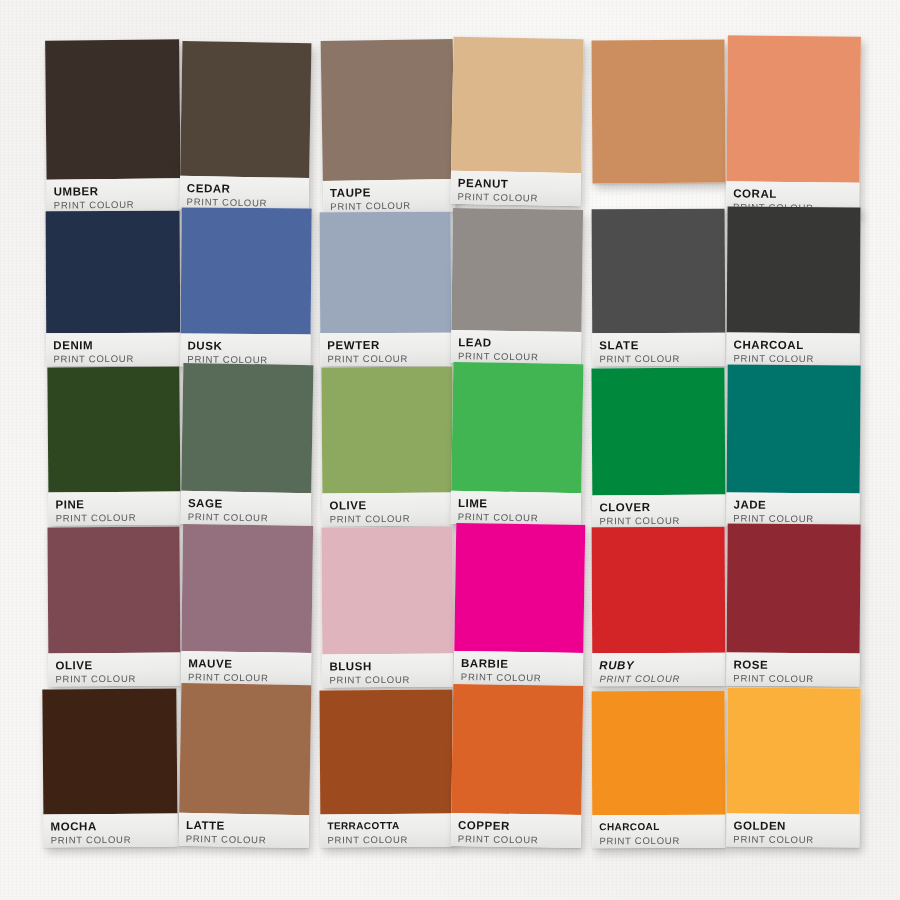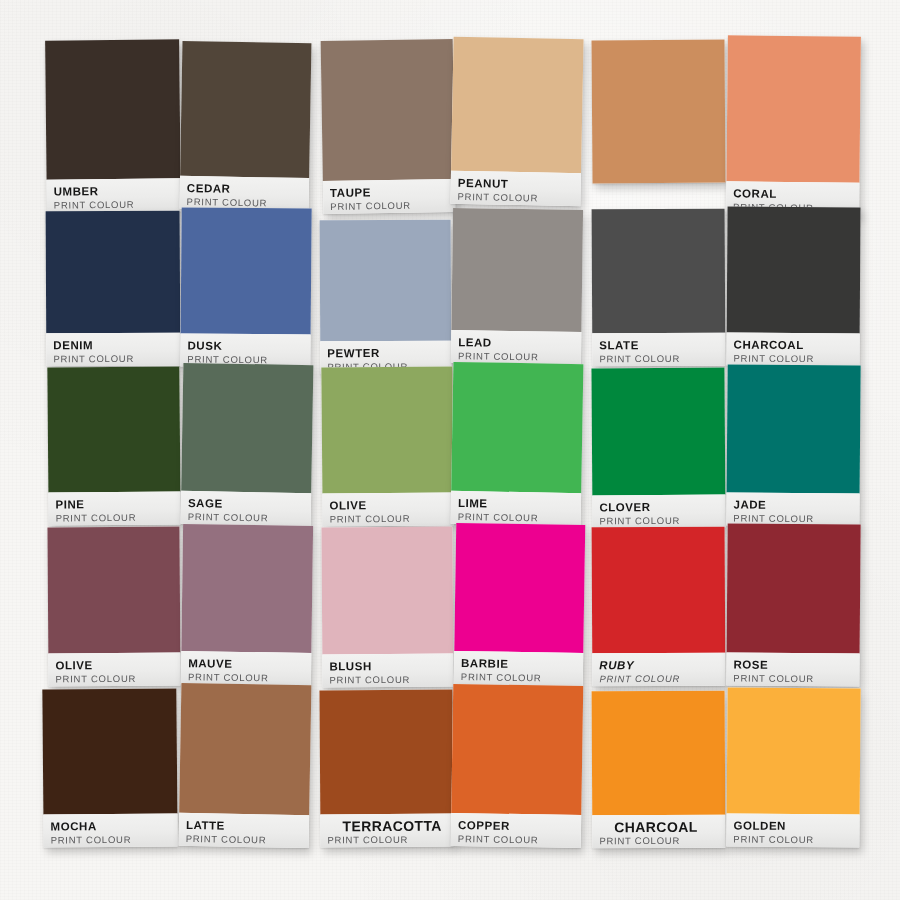--- a/index.html
+++ b/index.html
@@ -68,21 +68,21 @@
   .swatch-sub {
     font-size: 9.5px;
     font-weight: normal;
     color: #58585a;
     letter-spacing: 0.75px;
     line-height: 12px;
     margin-top: 2px;
     white-space: nowrap;
   }
 
-  .swatch-card.narrow .swatch-name { font-size: 14px; letter-spacing: 0.4px; margin-left: 15px; }
+  .swatch-card.narrow .swatch-name { font-size: 10px; letter-spacing: 0.4px; }
 </style>
 </head>
 <body>
 
 <div id="paper-texture"></div>
 
 <div id="swatch-grid">
     <div class="swatch-card" style="left: 46px; top: 40px; width: 134px; transform: rotate(-0.6deg);">
       <div class="swatch-colour" title="UMBER" style="height: 139px; background-color: rgb(58, 47, 40);"></div>
       <div class="swatch-label">
@@ -128,21 +128,21 @@
         <div class="swatch-sub">PRINT COLOUR</div>
       </div>
     </div>
     <div class="swatch-card" style="left: 181px; top: 208px; width: 130px; transform: rotate(0.5deg);">
       <div class="swatch-colour" title="DUSK" style="height: 126px; background-color: rgb(76, 103, 159);"></div>
       <div class="swatch-label">
         <div class="swatch-name">DUSK</div>
         <div class="swatch-sub">PRINT COLOUR</div>
       </div>
     </div>
-    <div class="swatch-card" style="left: 320px; top: 212px; width: 131px; transform: rotate(-0.3deg); margin-top: 8px;">
+    <div class="swatch-card" style="left: 320px; top: 212px; width: 131px; transform: rotate(-0.3deg);">
       <div class="swatch-colour" title="PEWTER" style="height: 121px; background-color: rgb(155, 168, 188);"></div>
       <div class="swatch-label">
         <div class="swatch-name">PEWTER</div>
         <div class="swatch-sub">PRINT COLOUR</div>
       </div>
     </div>
     <div class="swatch-card" style="left: 452px; top: 209px; width: 130px; transform: rotate(0.8deg);">
       <div class="swatch-colour" title="LEAD" style="height: 122px; background-color: rgb(145, 140, 136);"></div>
       <div class="swatch-label">
         <div class="swatch-name">LEAD</div>

